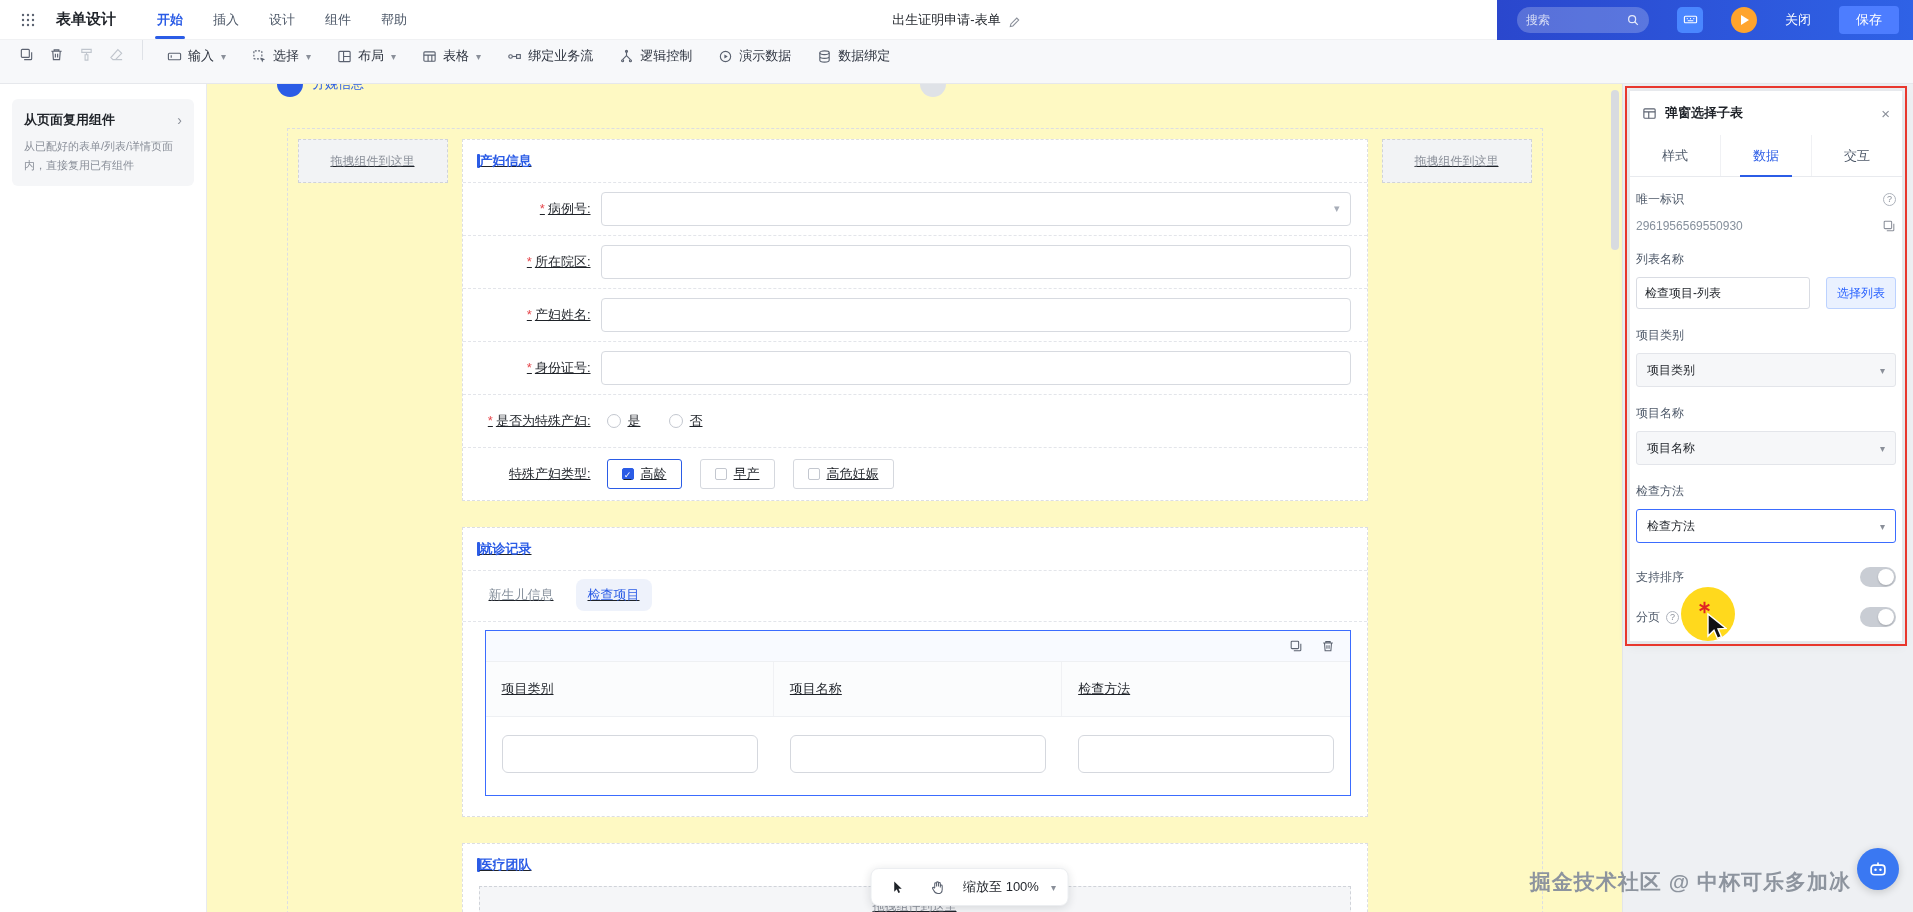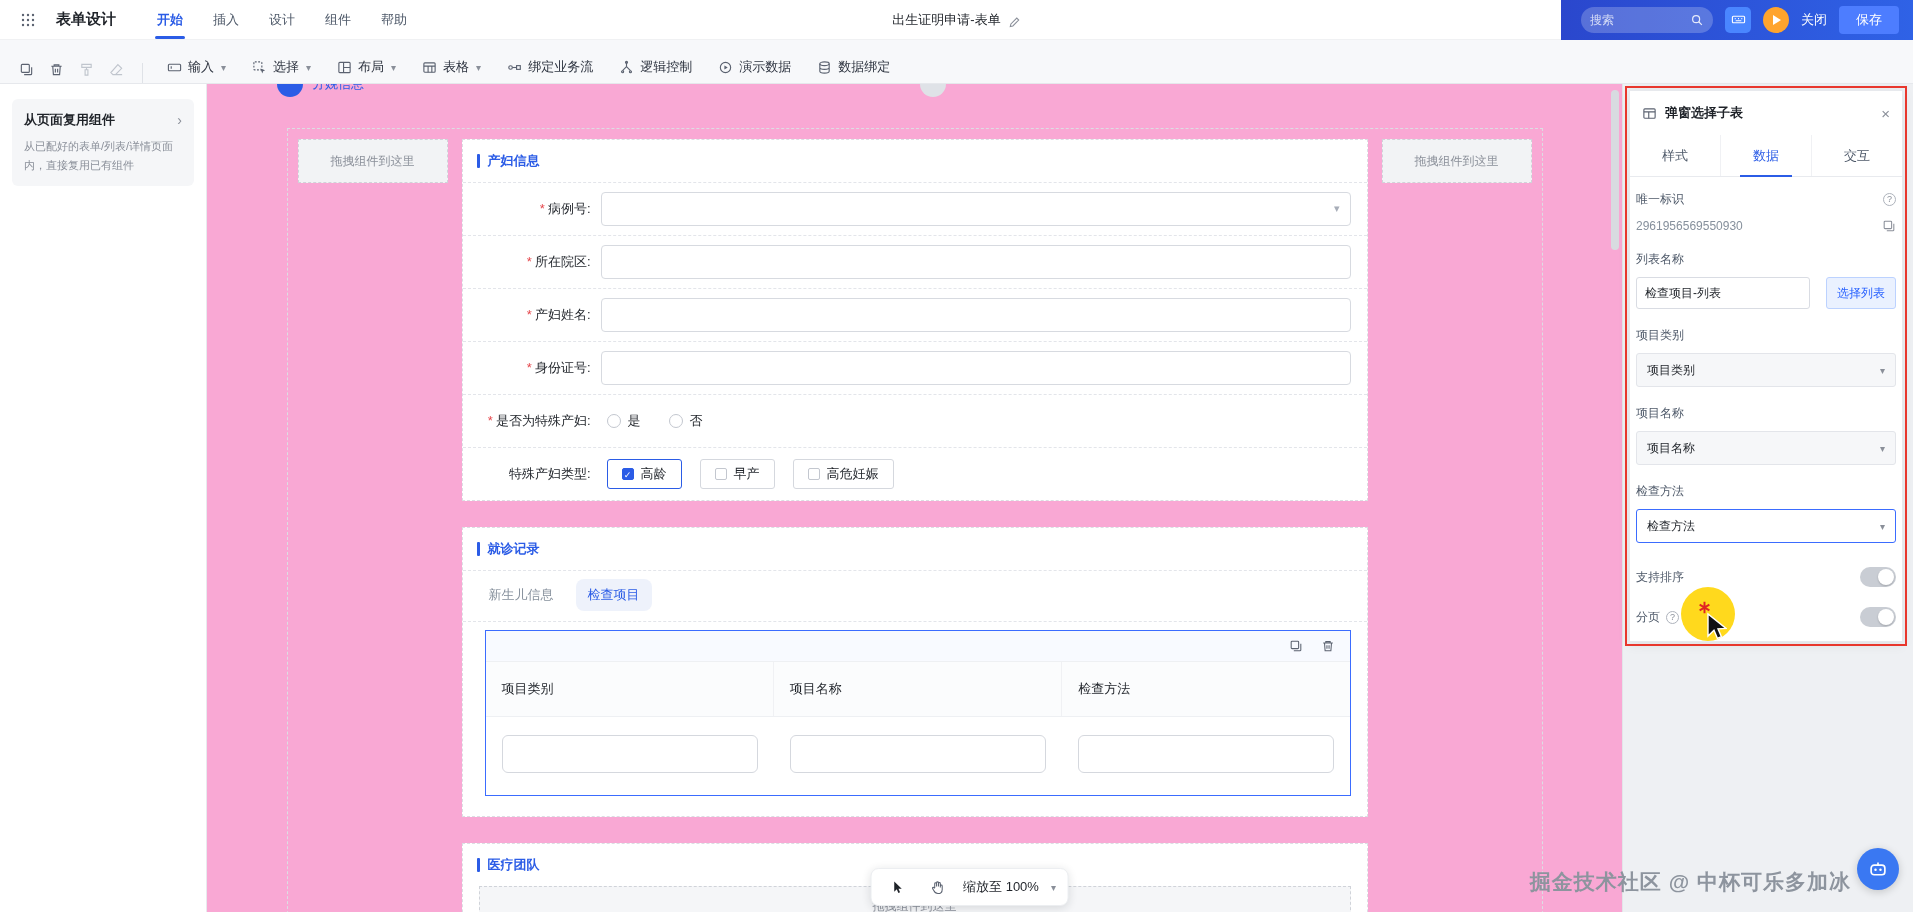--- a/index.html
+++ b/index.html
@@ -9,64 +9,64 @@
 
 
 .topbar{height:40px;display:flex;align-items:center;background:#fff;position:relative;border-bottom:1px solid #f0f1f3;}
 .tb-left{display:flex;align-items:center;gap:14px;padding-left:14px;}
 .app-title{font-size:15px;font-weight:bold;white-space:nowrap;}
 .tb-menus{display:flex;margin-left:26px;}
 .tb-menu{padding:0 15px;font-size:13px;color:#4e5969;height:39px;line-height:39px;position:relative;cursor:pointer;white-space:nowrap;}
 .tb-menu.active{color:#2b5ce6;font-weight:bold;}
 .tb-menu.active::after{content:"";position:absolute;left:13px;right:13px;bottom:0;height:3px;background:#2b5ce6;border-radius:2px;}
 .tb-center{position:absolute;left:50%;transform:translateX(-50%);display:flex;align-items:flex-end;gap:7px;font-size:13px;color:#1f2329;}
-.tb-right{margin-left:auto;height:40px;background:linear-gradient(90deg,#2a47cd,#2f62e6);display:flex;align-items:center;gap:12px;padding:0 14px 0 20px;}
+.tb-right{margin-left:auto;height:40px;background:linear-gradient(90deg,#2a47cd,#2f62e6);display:flex;align-items:center;gap:28px;padding:0 14px 0 20px;}
 .search-pill{width:132px;height:26px;border-radius:13px;background:rgba(255,255,255,.22);display:flex;align-items:center;justify-content:space-between;padding:0 9px;}
 .search-pill input{border:none;outline:none;background:transparent;width:90px;color:#fff;font-size:12px;}
 .search-pill input::placeholder{color:rgba(255,255,255,.75);}
 .kbd-btn{width:26px;height:26px;border-radius:5px;background:#4a86ff;display:flex;align-items:center;justify-content:center;color:#fff;}
 .play-btn{width:26px;height:26px;border-radius:50%;background:#ffa42d;display:flex;align-items:center;justify-content:center;}
 .play-tri{width:0;height:0;border-left:8px solid #fff;border-top:5px solid transparent;border-bottom:5px solid transparent;margin-left:2px;}
 .close-link{color:#fff;font-size:13px;cursor:pointer;white-space:nowrap;}
 .save-btn{height:28px;padding:0 17px;background:#4d7dff;border:none;border-radius:4px;color:#fff;font-size:13px;cursor:pointer;white-space:nowrap;}
 
 
-.ribbon{height:44px;background:#f7f8fa;border-bottom:1px solid #e6e8ec;display:flex;align-items:flex-end;padding:0 12px;gap:2px;}
+.ribbon{height:44px;background:#f7f8fa;border-bottom:1px solid #e6e8ec;display:flex;align-items:flex-start;padding:0 12px;gap:2px;}
 .icon-btn{width:28px;height:28px;display:flex;align-items:center;justify-content:center;border-radius:4px;color:#5b6270;cursor:pointer;}
 .icon-btn.dim{color:#c0c5cd;}
 .rb-divider{width:1px;height:20px;background:#dfe2e7;margin:0 10px;}
 .tool-btn{display:flex;align-items:center;gap:6px;padding:0 12px;height:32px;font-size:13px;color:#2e3440;border-radius:4px;cursor:pointer;white-space:nowrap;}
 .tool-btn svg{color:#5b6270;}
 .tool-btn .chev{color:#8a8f99;font-size:10px;margin-left:1px;}
 
 
 .bodywrap{display:flex;height:828px;position:relative;}
 
 
 .sidebar{width:207px;background:#fff;border-right:1px solid #e8eaee;flex-shrink:0;}
 .sb-title{padding:15px 16px 12px;font-size:13px;color:#1f2329;border-bottom:1px solid #f2f3f5;}
 .sb-card{margin:15px 12px;background:#f5f6f8;border-radius:6px;padding:12px;cursor:pointer;}
 .sb-card-head{display:flex;justify-content:space-between;align-items:center;font-size:13px;font-weight:bold;color:#1f2329;}
 .sb-card-head .arr{color:#8a8f99;font-weight:normal;font-size:14px;}
 .sb-card-desc{margin-top:8px;font-size:11px;color:#8a8f99;line-height:1.7;}
 
 
-.canvas{flex:1;position:relative;background:#f9a8d4;overflow:hidden;}
+.canvas{flex:1;position:relative;background:#fef9c3;overflow:hidden;text-decoration:underline;}
 .step{position:absolute;top:-13px;display:flex;align-items:center;gap:9px;z-index:2;cursor:pointer;}
 .step-dot{width:26px;height:26px;border-radius:50%;}
 .step1{left:70px;}
 .step1 .step-dot{background:#2b5ce6;}
 .step1 .step-label{color:#2b5ce6;font-size:13px;}
 .step2{left:713px;}
 .step2 .step-dot{background:#dfe2e7;}
 .page-frame{width:1256px;margin:44px auto 0;border:1px dashed #dcdee3;padding:10px;display:flex;gap:14px;align-items:flex-start;}
 .dz{width:150px;height:44px;background:#f2f3f5;border:1px dashed #d0d3d9;color:#8a8f99;font-size:12px;display:flex;align-items:center;justify-content:center;flex-shrink:0;cursor:pointer;}
 .center-col{flex:1;display:flex;flex-direction:column;gap:26px;min-width:0;}
 .sec-block{border:1px dashed #dcdee3;background:#fff;}
-.sec-title{display:flex;align-items:center;gap:8px;padding:12px 14px;text-align:center;}
+.sec-title{display:flex;align-items:center;padding:12px 14px;text-align:center;}
 .sec-bar{width:3px;height:14px;background:#2b5ce6;border-radius:1px;}
 .sec-name{color:#2b5ce6;font-weight:bold;font-size:13px;}
 .f-row{min-height:53px;display:flex;align-items:center;border-top:1px dashed #e3e5ea;padding-right:16px;}
 .f-label{width:138px;flex-shrink:0;text-align:right;padding-right:10px;font-size:13px;color:#1f2329;white-space:nowrap;}
 .req{color:#e5484d;margin-right:3px;}
 .f-ctrl{flex:1;position:relative;}
 .f-input{height:34px;border:1px solid #d7dae0;border-radius:4px;background:#fff;position:relative;cursor:text;}
 .f-input .sel-chev{position:absolute;right:10px;top:9px;color:#a7adb8;font-size:11px;}
 .radio-group{display:flex;gap:28px;margin-left:6px;}
 .radio-item{display:flex;align-items:center;gap:7px;cursor:pointer;}

